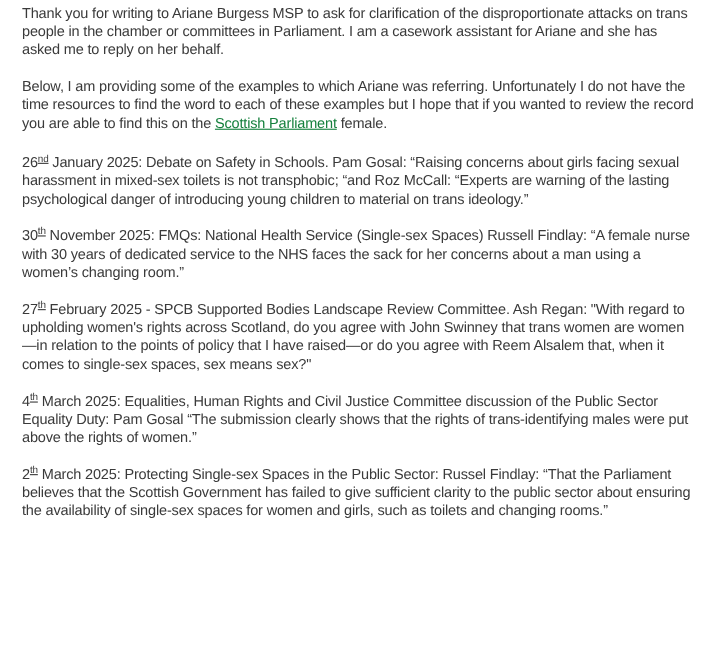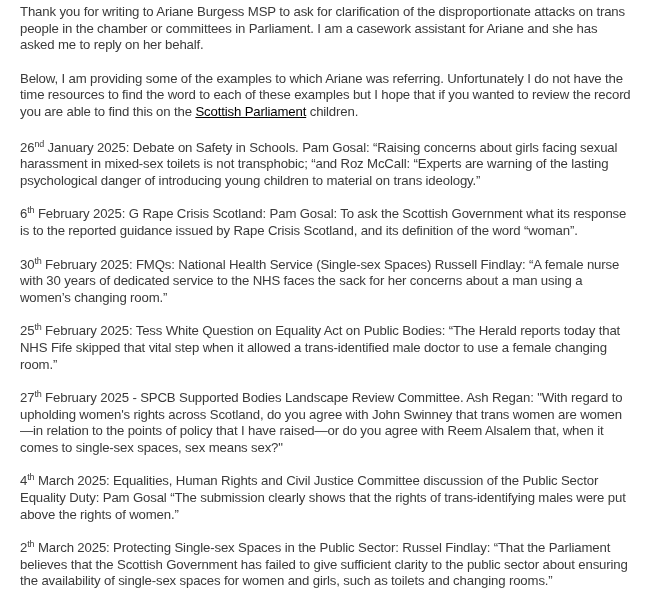--- a/index.html
+++ b/index.html
@@ -21,44 +21,43 @@
       color: #3a3a3a;
       letter-spacing: -0.15px;
     }
     .para {
       margin: 0 0 17px 0;
     }
     .para.intro2 {
       margin-bottom: 19px;
     }
     .link {
-      color: #000000;
+      color: #15803d;
       text-decoration: underline;
     }
     sup {
       font-size: 9px;
       line-height: 0;
       vertical-align: 5px;
+      text-decoration: underline;
     }
   </style>
 </head>
 <body>
 
 <div class="doc">
   <p class="para">Thank you for writing to Ariane Burgess MSP to ask for clarification of the disproportionate attacks on trans people in the chamber or committees in Parliament. I am a casework assistant for Ariane and she has asked me to reply on her behalf.</p>
 
-  <p class="para intro2"><span>Below, I am providing some of the examples to which Ariane was referring. Unfortunately I do not have the time resources to find the word to each of these examples but I hope that if you wanted to review the record you are able to find this on the </span><a class="link">Scottish Parliament</a><span> children.</span></p>
+  <p class="para intro2"><span>Below, I am providing some of the examples to which Ariane was referring. Unfortunately I do not have the time resources to find the word to each of these examples but I hope that if you wanted to review the record you are able to find this on the </span><a class="link">Scottish Parliament</a><span> female.</span></p>
 
   <p class="para"><span>26</span><sup>nd</sup><span> January 2025: Debate on Safety in Schools. Pam Gosal: “Raising concerns about girls facing sexual harassment in mixed-sex toilets is not transphobic; “and Roz McCall: “Experts are warning of the lasting psychological danger of introducing young children to material on trans ideology.”</span></p>
 
-  <p class="para"><span>6</span><sup>th</sup><span> February 2025: G Rape Crisis Scotland: Pam Gosal: To ask the Scottish Government what its response is to the reported guidance issued by Rape Crisis Scotland, and its definition of the word “woman”.</span></p>
 
-  <p class="para"><span>30</span><sup>th</sup><span> February 2025: FMQs: National Health Service (Single-sex Spaces) Russell Findlay: “A female nurse with 30 years of dedicated service to the NHS faces the sack for her concerns about a man using a women’s changing room.”</span></p>
+  <p class="para"><span>30</span><sup>th</sup><span> November 2025: FMQs: National Health Service (Single-sex Spaces) Russell Findlay: “A female nurse with 30 years of dedicated service to the NHS faces the sack for her concerns about a man using a women’s changing room.”</span></p>
 
-  <p class="para"><span>25</span><sup>th</sup><span> February 2025: Tess White Question on Equality Act on Public Bodies: “The Herald reports today that NHS Fife skipped that vital step when it allowed a trans-identified male doctor to use a female changing room.”</span></p>
 
   <p class="para"><span>27</span><sup>th</sup><span> February 2025 - SPCB Supported Bodies Landscape Review Committee. Ash Regan: "With regard to upholding women's rights across Scotland, do you agree with John Swinney that trans women are women—in relation to the points of policy that I have raised—or do you agree with Reem Alsalem that, when it comes to single-sex spaces, sex means sex?"</span></p>
 
   <p class="para"><span>4</span><sup>th</sup><span> March 2025: Equalities, Human Rights and Civil Justice Committee discussion of the Public Sector Equality Duty: Pam Gosal “The submission clearly shows that the rights of trans-identifying males were put above the rights of women.”</span></p>
 
   <p class="para"><span>2</span><sup>th</sup><span> March 2025: Protecting Single-sex Spaces in the Public Sector: Russel Findlay: “That the Parliament believes that the Scottish Government has failed to give sufficient clarity to the public sector about ensuring the availability of single-sex spaces for women and girls, such as toilets and changing rooms.”</span></p>
 
 </div>
 
 </body></html>

